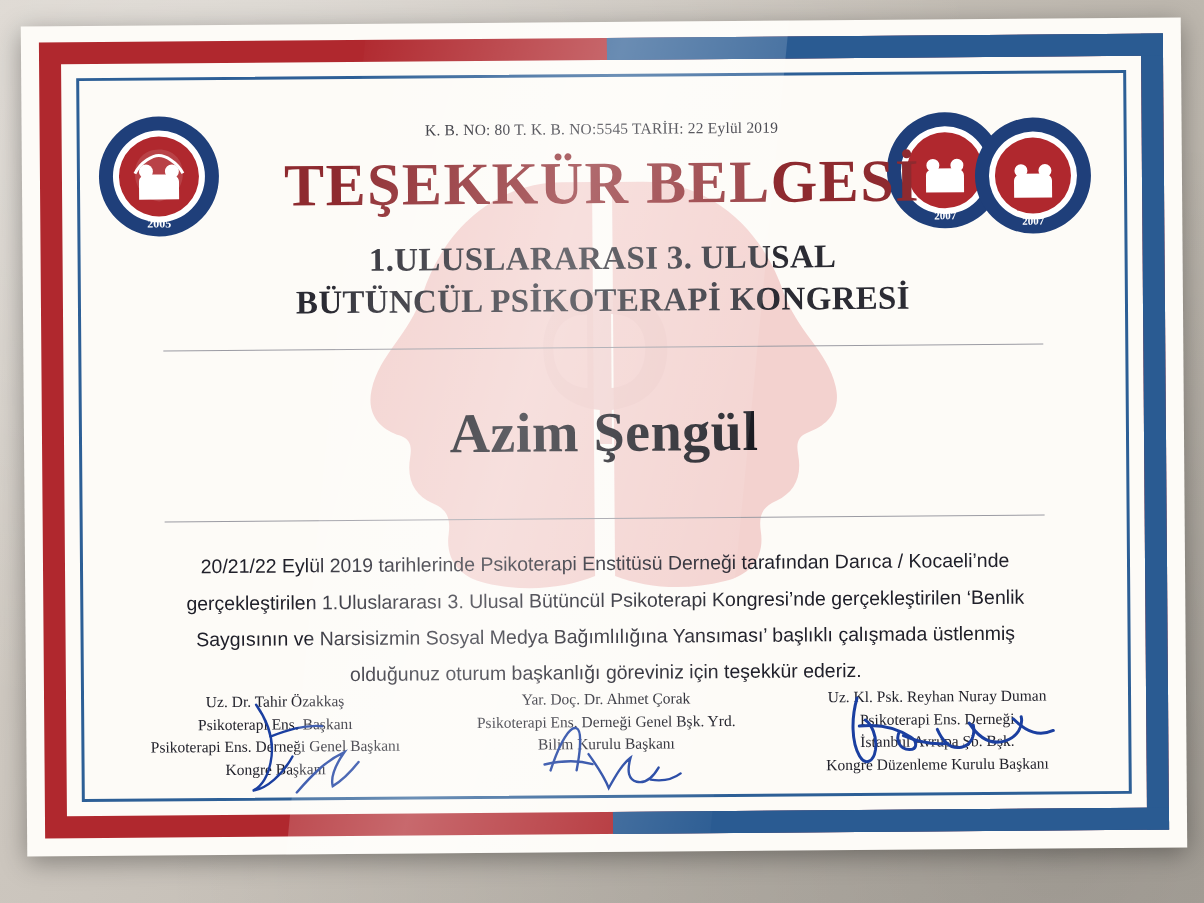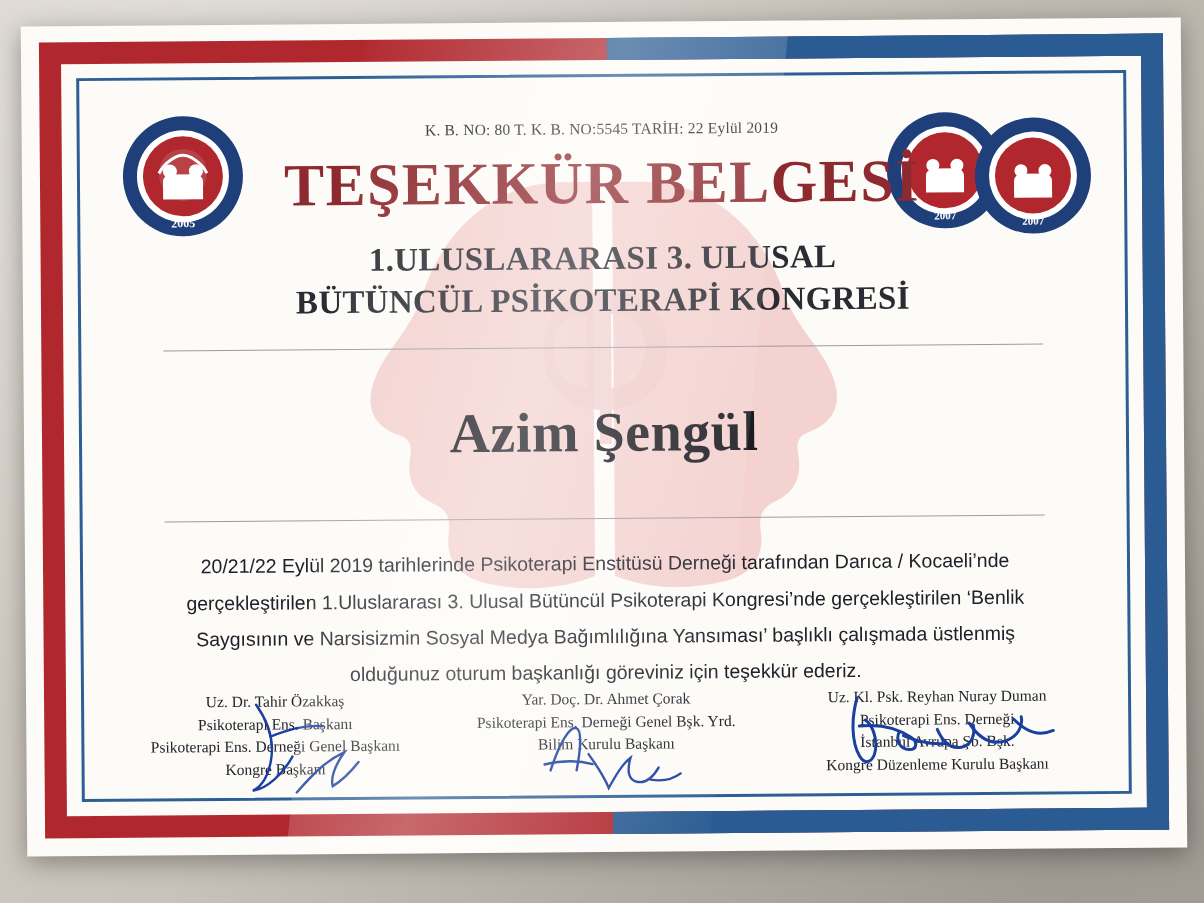--- a/index.html
+++ b/index.html
@@ -176,21 +176,21 @@
 
   .ink-1 { left: 38%; top: 6px; }
   .ink-2 { left: 28%; top: 22px; }
   .ink-3 { left: 18%; top: -6px; }
 
   
   .logo {
     position: absolute;
     border-radius: 50%;
   }
-  .logo-left  { left: 100px;  top: 90px;  width: 122px; height: 122px; }
+  .logo-left  { left: 76px;  top: 90px;  width: 122px; height: 122px; }
   .logo-mid   { right: 178px; top: 92px;  width: 118px; height: 118px; }
   .logo-right { right: 90px; top: 98px;  width: 118px; height: 118px; }
 
   .glare {
     position:absolute;
     left: 300px; top: -40px; width: 420px; height: 980px;
     background: linear-gradient(100deg, rgba(255,255,255,0) 0%, rgba(255,255,255,.30) 45%, rgba(255,255,255,0) 100%);
     transform: rotate(6deg);
     pointer-events:none;
   }

